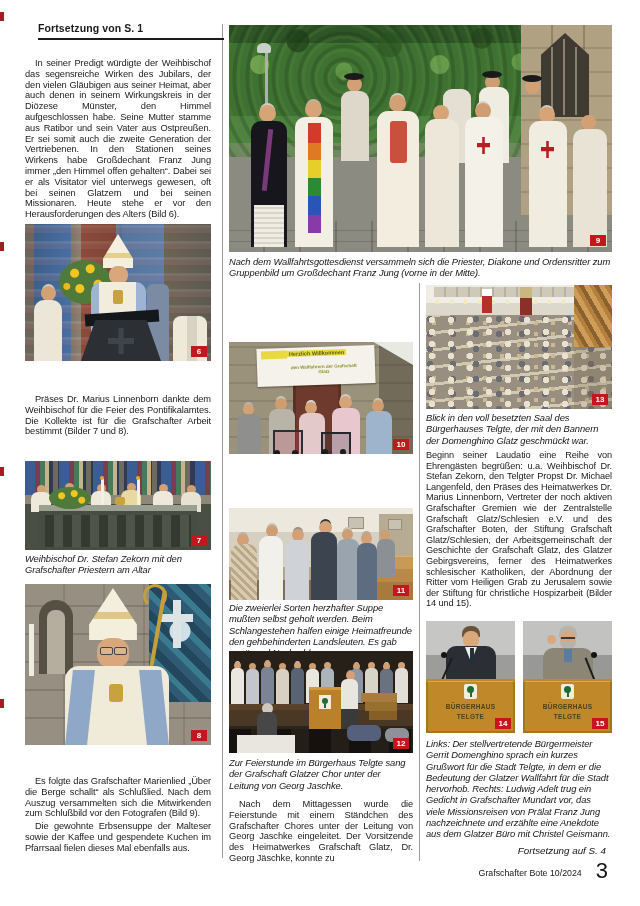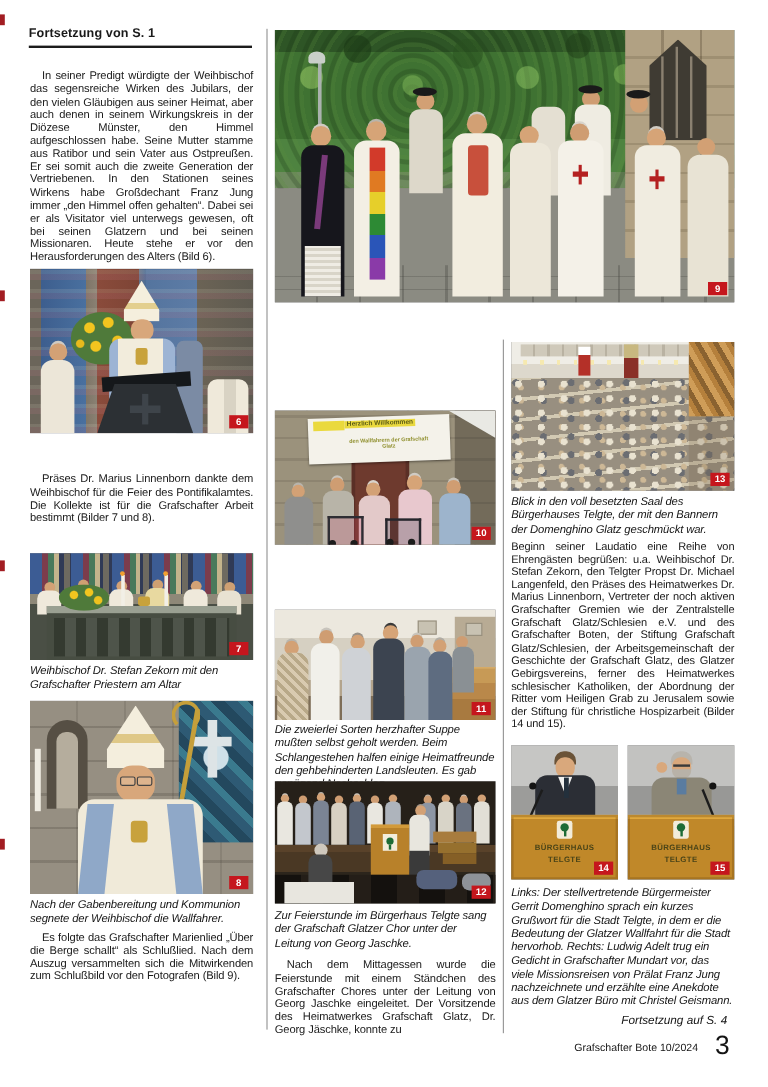--- a/index.html
+++ b/index.html
@@ -35,21 +35,21 @@
 <div id="page">
 
   <span class="scanmark" style="top:12px"></span>
   <span class="scanmark" style="top:242px"></span>
   <span class="scanmark" style="top:467px"></span>
   <span class="scanmark" style="top:699px"></span>
 
   <div class="abs sep" style="left:222px;top:24px;height:834px"></div>
   <div class="abs sep" style="left:419px;top:283px;height:578px"></div>
 
-  <div class="abs colhead" style="left:24px;top:22px;width:186px">Fortsetzung von S. 1</div>
+  <div class="abs colhead" style="left:38px;top:22px;width:186px">Fortsetzung von S. 1</div>
 
   <div class="abs para indent" style="left:25px;top:58px;width:186px">In seiner Predigt würdigte der Weihbischof das segensreiche Wirken des Jubilars, der den vielen Gläubigen aus seiner Heimat, aber auch denen in seinem Wirkungskreis in der Diözese Münster, den Himmel aufgeschlossen habe. Seine Mutter stamme aus Ratibor und sein Vater aus Ostpreußen. Er sei somit auch die zweite Generation der Vertriebenen. In den Stationen seines Wirkens habe Großdechant Franz Jung immer „den Himmel offen gehalten“. Dabei sei er als Visitator viel unterwegs gewesen, oft bei seinen Glatzern und bei seinen Missionaren. Heute stehe er vor den Herausforderungen des Alters (Bild 6).</div>
 
   <div class="photo" style="left:25px;top:224px;width:186px;height:137px">
     <div class="scene">
       <i style="inset:0;background:linear-gradient(90deg,#6b655a 0,#6b655a 5%,#3d5e8e 5%,#49709f 25%,#7d7466 25%,#8a8173 30%,#8a4b3b 30%,#7d4435 49%,#667287 49%,#4a6c96 52%,#54749e 52%,#5d7ca6 75%,#6b6355 75%,#5e5a50 100%)"></i>
       <i style="inset:0;background:repeating-linear-gradient(0deg,rgba(200,120,140,.16) 0 5px,rgba(240,230,210,.12) 5px 8px,transparent 8px 16px)"></i>
       <i style="left:34px;top:36px;width:52px;height:44px;border-radius:50%;background:radial-gradient(circle at 30% 30%,#f2c51f 0 4px,transparent 5px),radial-gradient(circle at 60% 20%,#f2c51f 0 4px,transparent 5px),radial-gradient(circle at 75% 55%,#eec11e 0 4px,transparent 5px),radial-gradient(circle at 40% 65%,#f2c51f 0 4px,transparent 5px),radial-gradient(circle at 15% 60%,#e8ba1c 0 3px,transparent 4px),#4f7a3a"></i>
       <i style="left:16px;top:62px;width:15px;height:15px;border-radius:50%;background:#d3a175;box-shadow:0 -3px 0 -1px #cfcbc4"></i>
       <i style="left:9px;top:76px;width:28px;height:61px;border-radius:10px 10px 0 0;background:#ece6d8"></i>
@@ -114,23 +114,23 @@
       <i style="left:72px;top:54px;width:32px;height:30px;border-radius:42%;background:#d8a77b"></i>
       <i style="left:75px;top:63px;width:11px;height:6px;border:1px solid #444;border-radius:2px;background:rgba(255,255,255,.15)"></i>
       <i style="left:89px;top:63px;width:11px;height:6px;border:1px solid #444;border-radius:2px;background:rgba(255,255,255,.15)"></i>
       <i style="left:40px;top:82px;width:104px;height:79px;border-radius:14px 14px 0 0;background:#f0ead9"></i>
       <i style="left:44px;top:86px;width:22px;height:75px;background:#8fa8c8;transform:skewX(-6deg)"></i>
       <i style="left:118px;top:86px;width:22px;height:75px;background:#8fa8c8;transform:skewX(6deg)"></i>
       <i style="left:84px;top:100px;width:14px;height:18px;background:#c8a23c;border-radius:3px"></i>
     </div>
     <span class="badge">8</span>
   </div>
-  <div class="abs cap" style="left:25px;top:748px;width:186px">Nach der Gabenbereitung und Kommunion segnete der Weihbischof die Wallfahrer.</div>
 
   <div class="abs para indent" style="left:25px;top:776px;width:186px">Es folgte das Grafschafter Marienlied „Über die Berge schallt“ als Schlußlied. Nach dem Auszug versammelten sich die Mitwirkenden zum Schlußbild vor den Fotografen (Bild 9).</div>
+  <div class="abs para indent" style="left:25px;top:821px;width:186px">Die gewohnte Erbsensuppe der Malteser sowie der Kaffee und gespendete Kuchen im Pfarrsaal fielen dieses Mal ebenfalls aus.</div>
 
   <div class="photo" style="left:229px;top:25px;width:383px;height:227px">
     <div class="scene">
       <i style="inset:0;background:linear-gradient(180deg,#2e5526 0 8%,#3f7232 8% 40%,#4e8340 40% 52%,#6e8a5e 52% 58%,#8b8b82 58% 100%)"></i>
       <i style="left:0;top:0;width:383px;height:132px;background:radial-gradient(circle at 8% 30%,rgba(150,200,100,.55) 0 9px,transparent 10px),radial-gradient(circle at 18% 12%,rgba(25,55,20,.6) 0 11px,transparent 12px),radial-gradient(circle at 30% 35%,rgba(130,185,90,.5) 0 8px,transparent 9px),radial-gradient(circle at 42% 15%,rgba(40,80,30,.55) 0 12px,transparent 13px),radial-gradient(circle at 55% 30%,rgba(150,205,105,.45) 0 9px,transparent 10px),radial-gradient(circle at 66% 10%,rgba(30,60,22,.5) 0 10px,transparent 11px),radial-gradient(circle at 76% 28%,rgba(140,195,95,.45) 0 8px,transparent 9px),radial-gradient(circle at 88% 16%,rgba(35,70,26,.5) 0 10px,transparent 11px),repeating-radial-gradient(circle at 30% 40%,rgba(90,140,60,.22) 0 3px,rgba(20,45,15,.22) 4px 7px,transparent 8px 13px)"></i>
       <i style="left:292px;top:0;width:91px;height:190px;background:repeating-linear-gradient(0deg,#b1a183 0 22px,#9e8f72 22px 24px),repeating-linear-gradient(90deg,transparent 0 30px,rgba(80,65,45,.25) 30px 32px);background-blend-mode:multiply"></i>
       <i style="left:312px;top:8px;width:48px;height:84px;background:#3f3b33;clip-path:polygon(50% 0,100% 26%,100% 100%,0 100%,0 26%)"></i>
       <i style="left:322px;top:22px;width:2px;height:68px;background:#8a8070"></i>
       <i style="left:334px;top:14px;width:2px;height:76px;background:#8a8070"></i>
       <i style="left:346px;top:22px;width:2px;height:68px;background:#8a8070"></i>
@@ -164,20 +164,21 @@
       <i style="left:236px;top:92px;width:38px;height:130px;border-radius:10px 10px 0 0;background:#f4f1e8"></i>
       <i style="left:248px;top:112px;width:13px;height:17px;background:#b42020;clip-path:polygon(40% 0,60% 0,60% 35%,100% 35%,100% 60%,60% 60%,60% 100%,40% 100%,40% 60%,0 60%,0 35%,40% 35%)"></i>
       <i style="left:310px;top:82px;width:16px;height:16px;border-radius:50%;background:#d6a477;box-shadow:0 -3px 0 -1px #cfcbc4"></i>
       <i style="left:300px;top:96px;width:38px;height:126px;border-radius:10px 10px 0 0;background:#f0ece0"></i>
       <i style="left:312px;top:116px;width:13px;height:17px;background:#b42020;clip-path:polygon(40% 0,60% 0,60% 35%,100% 35%,100% 60%,60% 60%,60% 100%,40% 100%,40% 60%,0 60%,0 35%,40% 35%)"></i>
       <i style="left:352px;top:90px;width:15px;height:15px;border-radius:50%;background:#d2a074"></i>
       <i style="left:344px;top:104px;width:34px;height:118px;border-radius:10px 10px 0 0;background:#e8e3d4"></i>
     </div>
     <span class="badge" style="right:6px;bottom:6px">9</span>
   </div>
+  <div class="abs cap" style="left:229px;top:256px;width:383px">Nach dem Wallfahrtsgottesdienst versammeln sich die Priester, Diakone und Ordensritter zum Gruppenbild um Großdechant Franz Jung (vorne in der Mitte).</div>
 
 
   <div class="photo" style="left:229px;top:342px;width:184px;height:112px">
     <div class="scene">
       <i style="inset:0;background:repeating-linear-gradient(0deg,#9b927c 0 16px,#8d8470 16px 18px),repeating-linear-gradient(90deg,transparent 0 26px,rgba(70,60,45,.2) 26px 28px)"></i>
       <i style="left:150px;top:0;width:34px;height:112px;background:rgba(40,35,30,.35)"></i>
       <i style="left:136px;top:0;width:48px;height:32px;background:#e9e9e4;clip-path:polygon(18% 0,100% 0,100% 72%)"></i>
       <i style="left:64px;top:30px;width:48px;height:82px;background:#6e3a2e;border-radius:12px 12px 0 0;box-shadow:inset 0 0 0 3px #5a2f26"></i>
       <i style="left:28px;top:5px;width:118px;height:38px;background:#f4f2ea;transform:rotate(-2deg);box-shadow:0 1px 2px rgba(0,0,0,.4)"></i>
       <i style="left:32px;top:9px;width:26px;height:8px;background:#ead93e;transform:rotate(-2deg)"></i>

